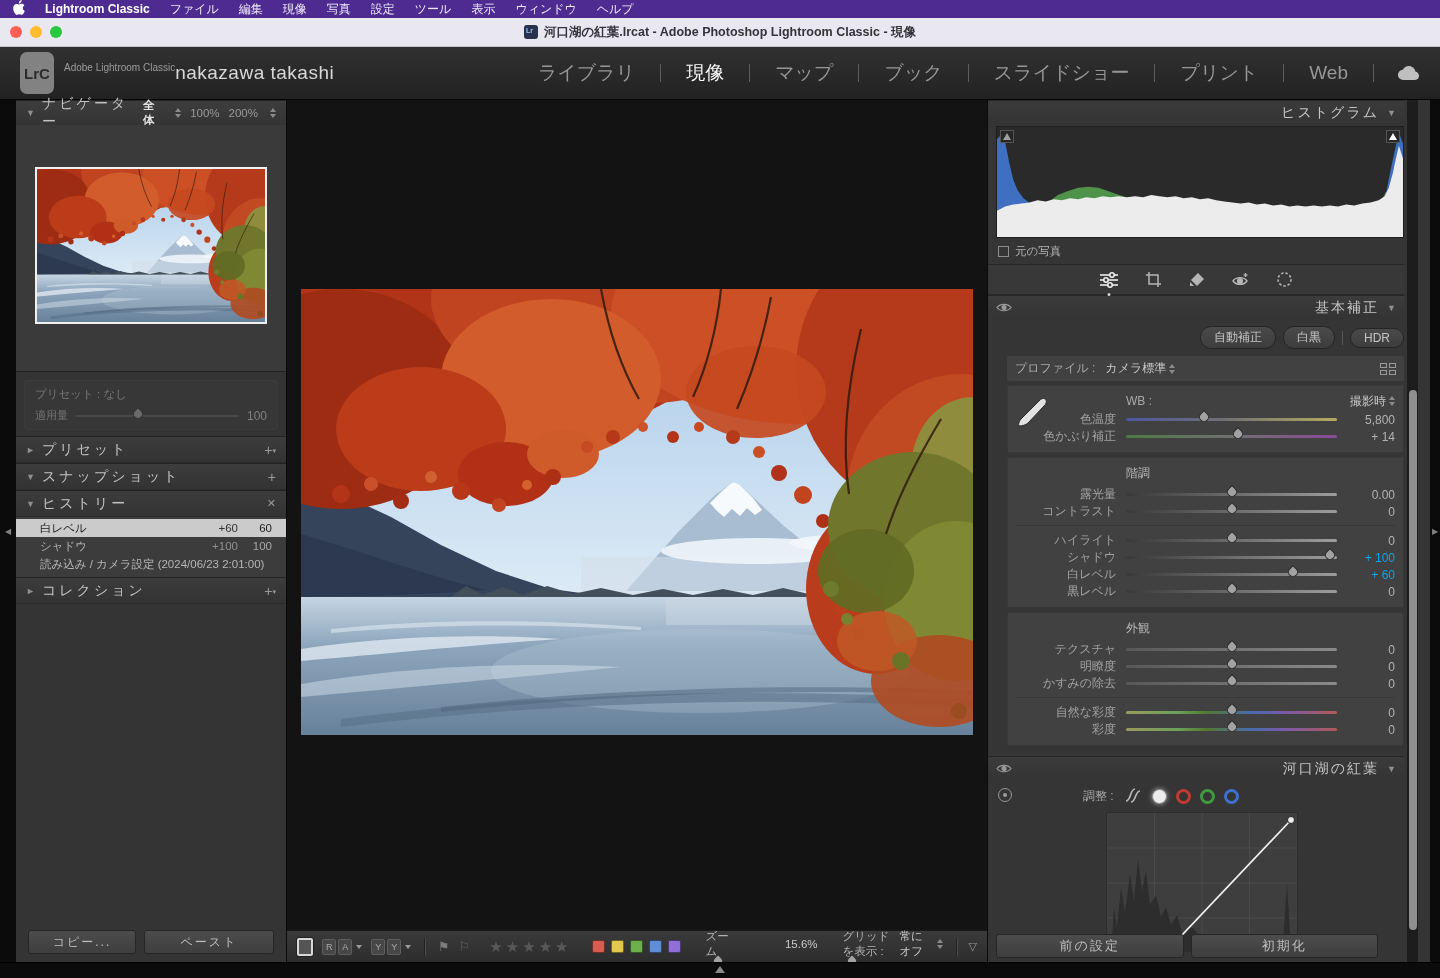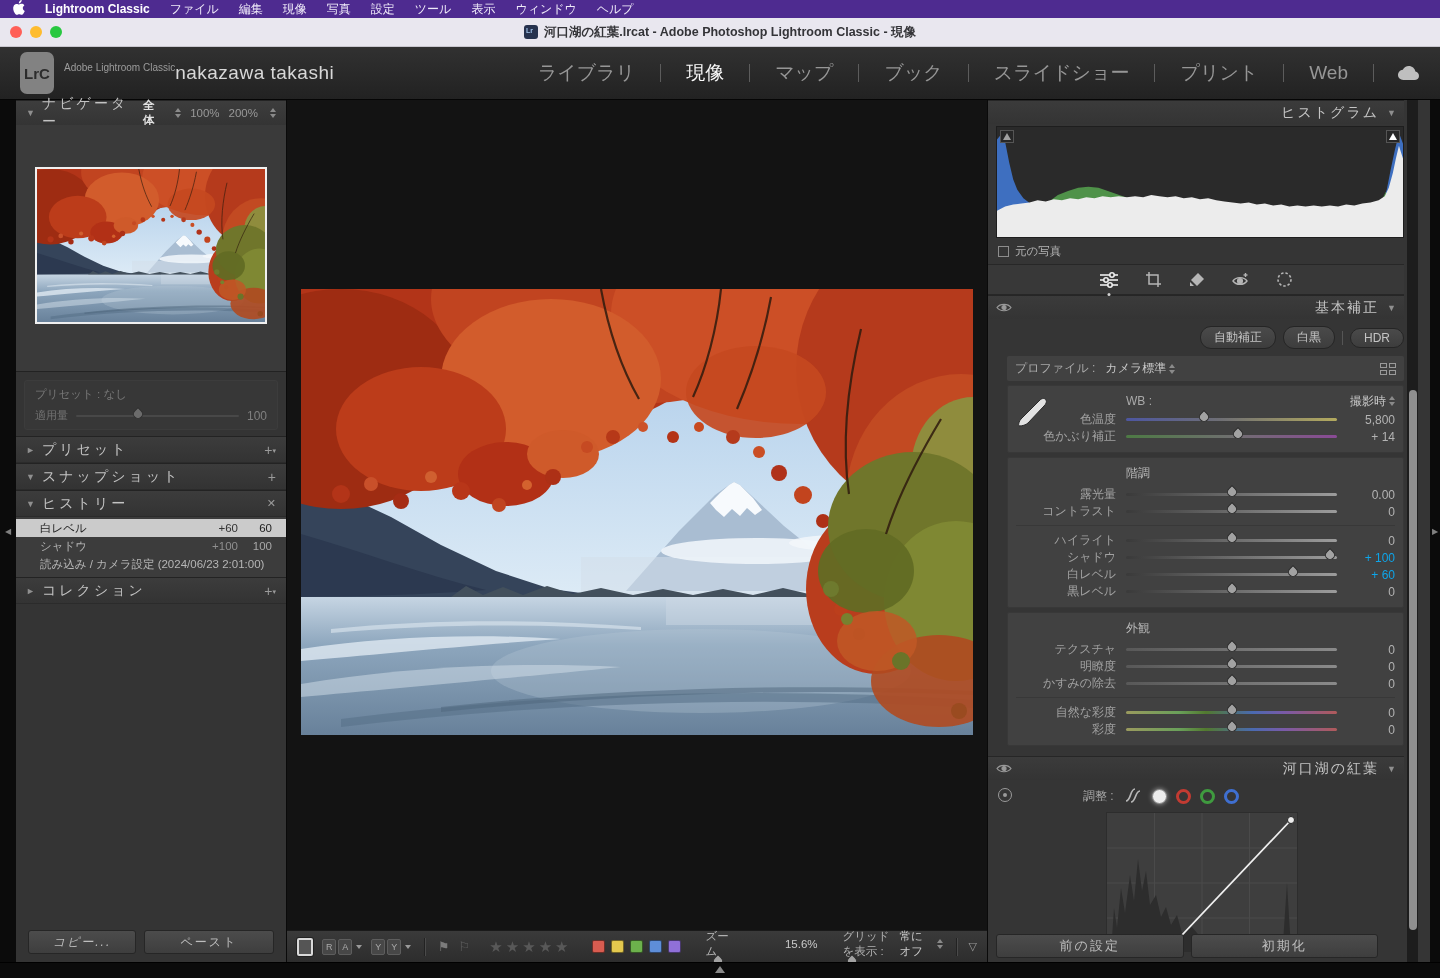--- a/index.html
+++ b/index.html
@@ -82,21 +82,21 @@
   .h-row .h-name{ flex:1; white-space:nowrap; overflow:hidden; }
   .h-row .h-delta{ width:42px; text-align:right; color:#8f8f8f; }
   .h-row.selected .h-delta{ color:#333; }
   .h-row .h-val{ width:34px; text-align:right; color:#a8a8a8; }
   .h-row.selected .h-val{ color:#222; }
 
   .lp-bottom{ margin-top:auto; display:flex; gap:8px; padding:6px 12px 8px 12px; }
   .btn{ background:linear-gradient(#4c4c4c,#3e3e3e); border:1px solid #262626; border-radius:3px;
         color:#bdbdbd; font-size:12px; letter-spacing:2px; text-align:center; }
   .lp-bottom .btn{ height:24px; line-height:22px; }
-  .lp-bottom .btn.copy{ width:108px;font-style:italic; }
+  .lp-bottom .btn.copy{ width:108px; }
   .lp-bottom .btn.paste{ flex:1; }
 
   
   .center{ flex:1; background:#131313; position:relative; }
   .main-photo{ position:absolute; left:14px; top:189px; width:672px; height:446px; display:block; }
   .toolbar{ position:absolute; left:0; right:0; bottom:0; height:32px; background:linear-gradient(#3a3a3a,#2d2d2d);
             border-top:1px solid #1a1a1a; display:flex; align-items:center; padding:0 10px; gap:9px; }
   .view-icon{ width:25px; height:18px; border:2px solid #d9d9d9; border-radius:2px; background:#555;
               box-shadow:0 0 0 1px #222; }
   .pair{ display:flex; align-items:center; gap:2px; }

